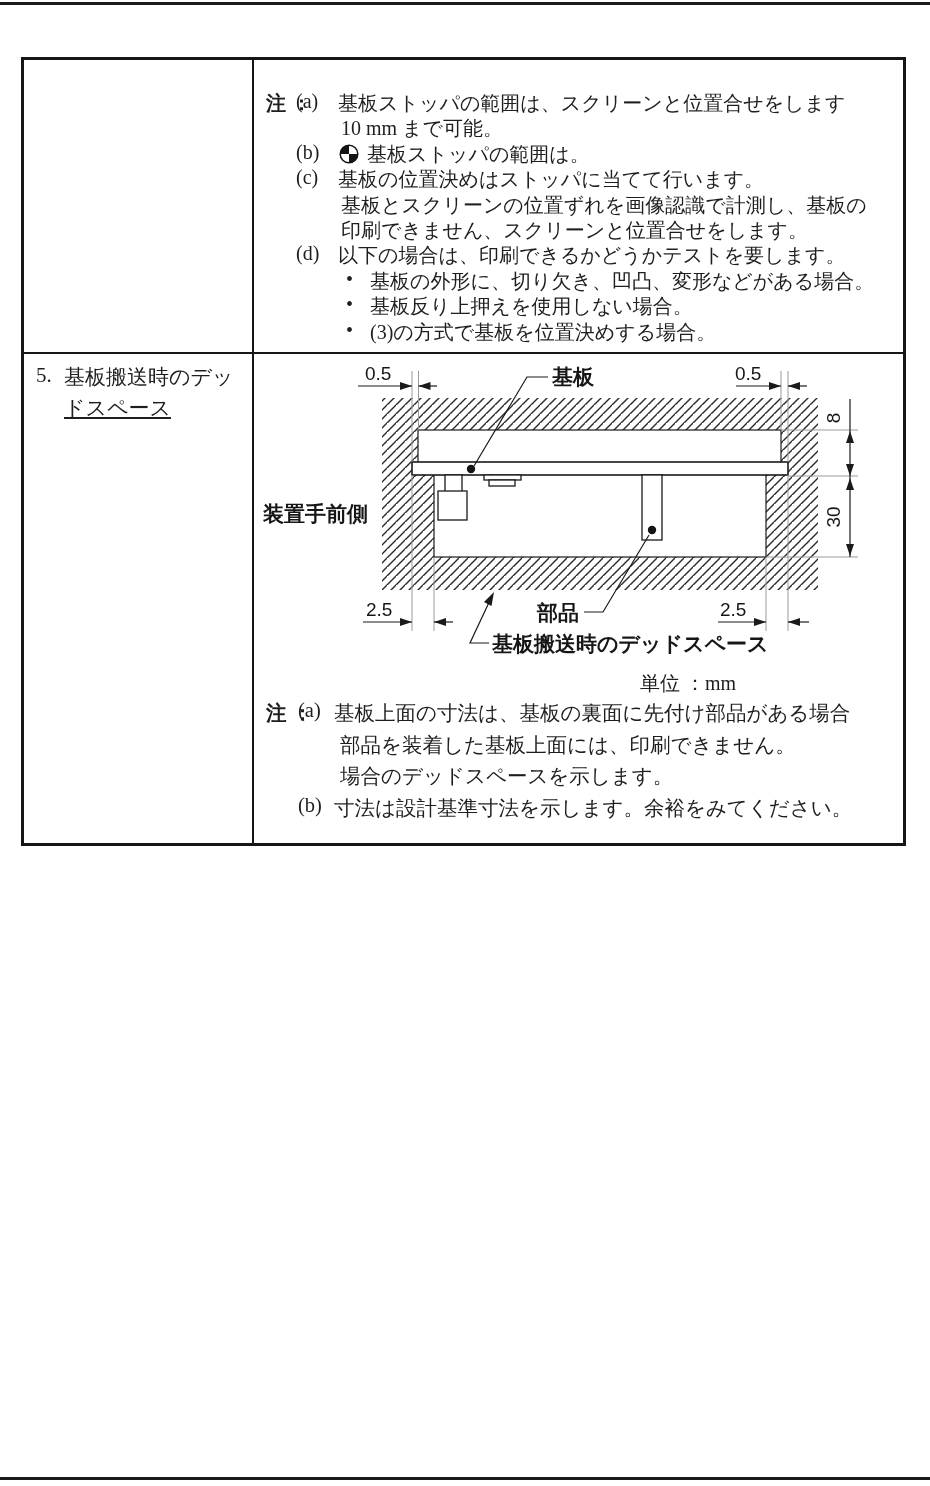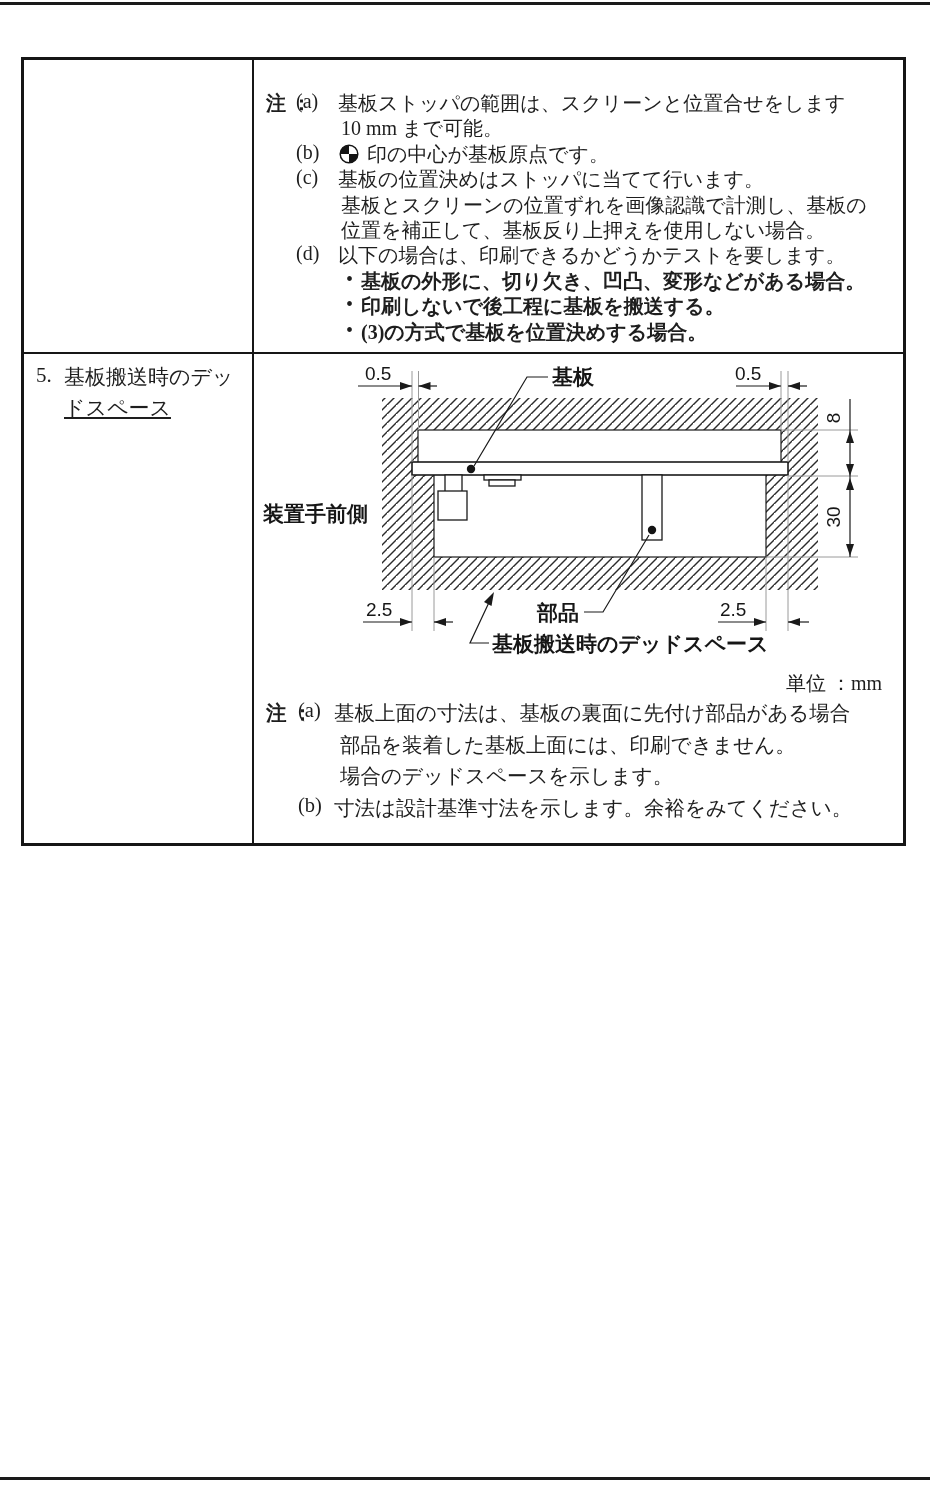--- a/index.html
+++ b/index.html
@@ -22,42 +22,42 @@
   .nb1{left:266px;top:90px;width:630px;font-size:20px;}
   .nb1 .nl{height:25.4px;}
   .nb2{left:266px;top:699px;width:630px;font-size:20.5px;}
   .nb2 .nl{height:31.5px;}
   .nl span{position:absolute;white-space:nowrap;}
   .mk{left:0;font-family:"Liberation Sans","DejaVu Sans",sans-serif;font-weight:bold;}
   .lb{left:30px;}
   .tx{left:72px;}
   .txw{left:75px;}
   .bu{left:80px;}
-  .btx{left:95px;font-weight:bold;}
+  .btx{left:104px;}
   .ti{left:101px;}
   .fid{left:72px;top:2px;}
   .nb2 .lb{left:32px;}
   .nb2 .tx{left:68px;}
   .nb2 .txw{left:74px;}
 
   
   .cap{position:absolute;left:36px;top:363px;font-size:21px;}
   .cap span{position:absolute;white-space:nowrap;}
   .cap .num{left:0;top:0;}
   .cap .cl1{left:28px;top:0;text-align:right;}
   .cap .cl2{left:28px;top:31px;text-decoration:underline;}
 
   
   #diagram{position:absolute;left:252px;top:351px;}
   #diagram text{font-family:"Liberation Sans","DejaVu Sans",sans-serif;fill:#161616;}
   .dlbl{font-size:21px;font-weight:bold;}
   .dnum{font-size:19px;}
 
   .unit{
-    position:absolute;left:640px;top:670px;width:242px;text-align:right;
+    position:absolute;left:640px;top:670px;width:242px;text-align:left;
     font-size:20px;white-space:nowrap;
   }
 </style>
 </head>
 <body>
 
 <div class="rule" id="rule-top"></div>
 
 <div class="tbl">
   <div class="vdiv"></div>
@@ -75,43 +75,43 @@
   </div>
   <div class="nl">
     <span class="lb">(b)</span>
     <span class="fid">
       <svg width="22" height="22" viewBox="0 0 22 22">
         <circle cx="11" cy="11" r="8.8" fill="#ffffff" stroke="#141414" stroke-width="1.5"></circle>
         <path d="M11,11 L11,2.2 A8.8,8.8 0 0 0 2.2,11 Z" fill="#141414"></path>
         <path d="M11,11 L11,19.8 A8.8,8.8 0 0 0 19.8,11 Z" fill="#141414"></path>
       </svg>
     </span>
-    <span class="tx ti">印の中心が基板原点です。</span>
+    <span class="tx ti">基板ストッパの範囲は。</span>
   </div>
   <div class="nl">
     <span class="lb">(c)</span>
     <span class="tx">基板の位置決めはストッパに当てて行います。</span>
   </div>
   <div class="nl">
     <span class="txw">基板とスクリーンの位置ずれを画像認識で計測し、基板の</span>
   </div>
   <div class="nl">
-    <span class="txw">位置を補正して、基板反り上押えを使用しない場合。</span>
+    <span class="txw">印刷できません、スクリーンと位置合せをします。</span>
   </div>
   <div class="nl">
     <span class="lb">(d)</span>
     <span class="tx">以下の場合は、印刷できるかどうかテストを要します。</span>
   </div>
   <div class="nl">
     <span class="bu">•</span>
     <span class="btx">基板の外形に、切り欠き、凹凸、変形などがある場合。</span>
   </div>
   <div class="nl">
     <span class="bu">•</span>
-    <span class="btx">印刷しないで後工程に基板を搬送する。</span>
+    <span class="btx">基板反り上押えを使用しない場合。</span>
   </div>
   <div class="nl">
     <span class="bu">•</span>
     <span class="btx">(3)の方式で基板を位置決めする場合。</span>
   </div>
 </div>
 
 <div class="cap">
   <span class="num">5.</span>
   <span class="cl1">基板搬送時のデッ</span>

